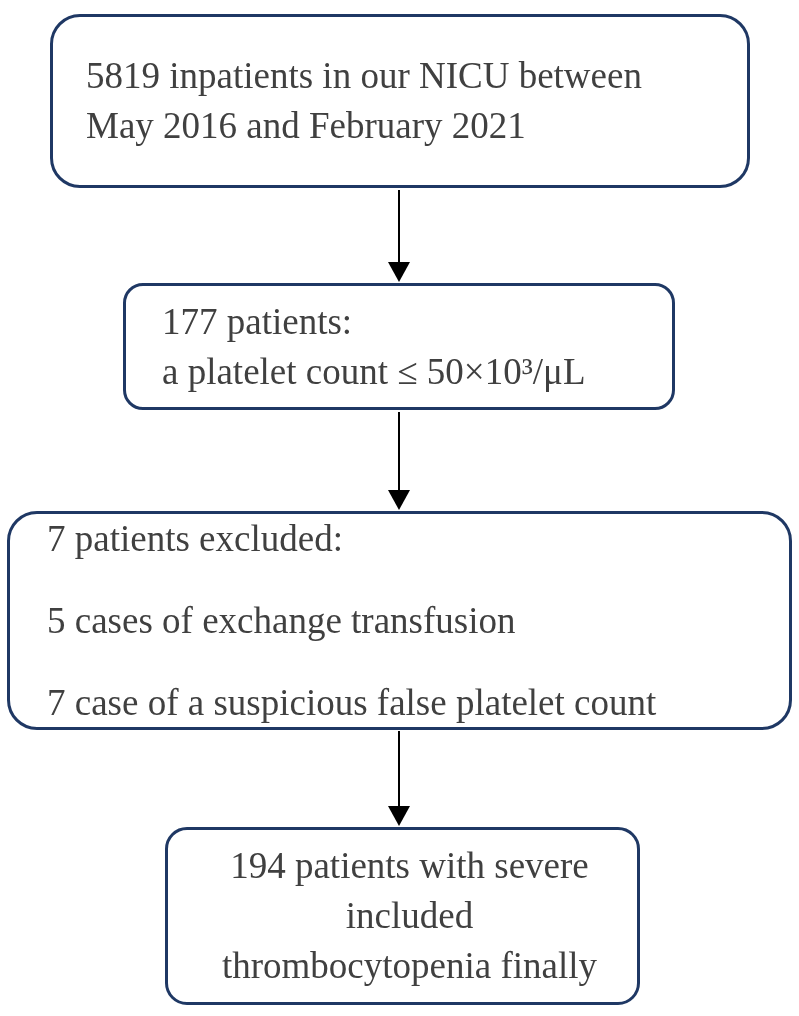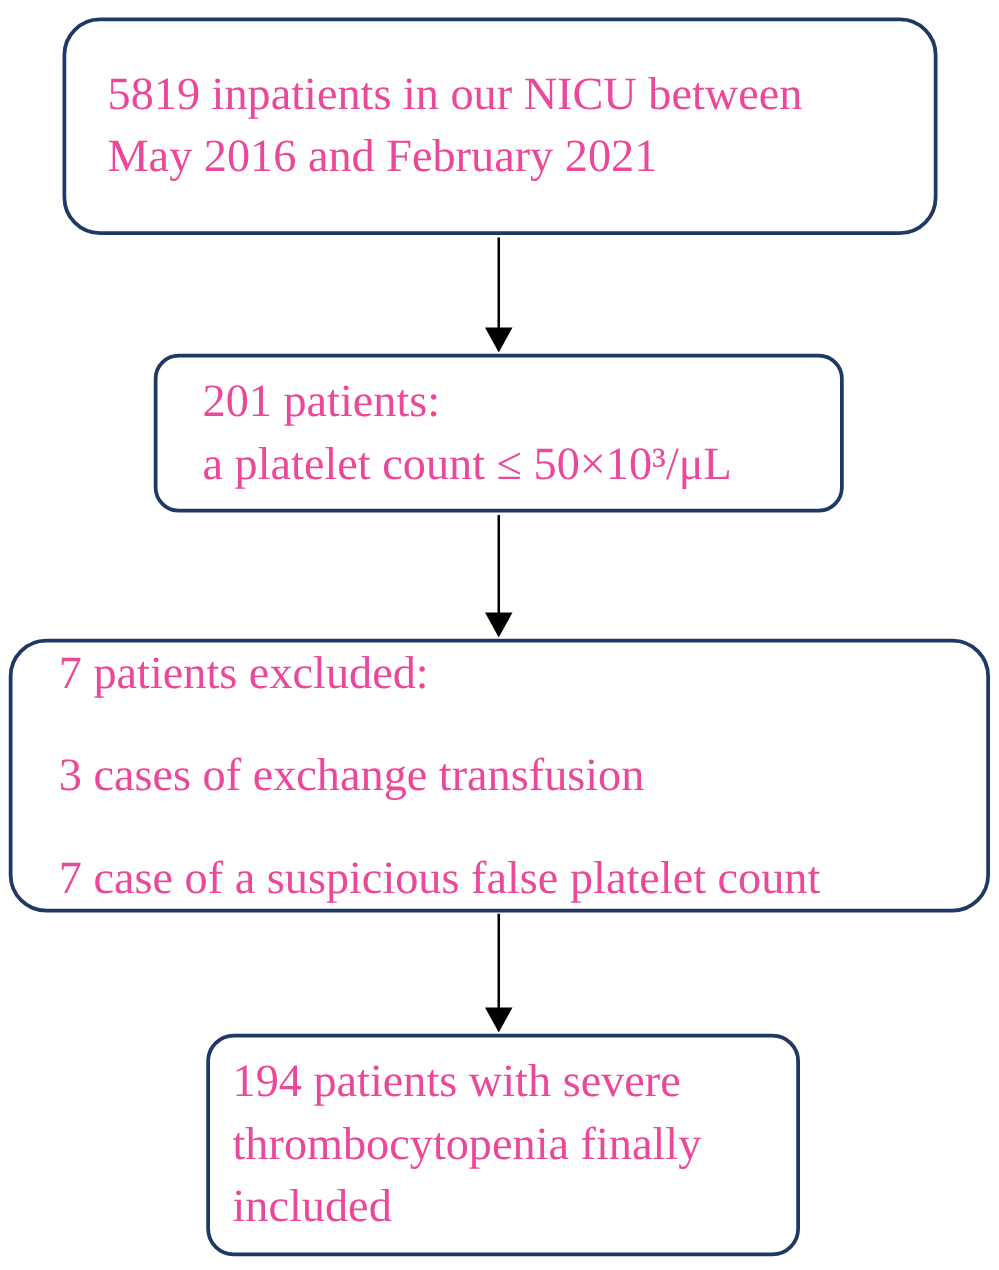--- a/index.html
+++ b/index.html
@@ -6,21 +6,21 @@
     margin: 0;
     padding: 0;
     background: #ffffff;
   }
   .canvas {
     position: relative;
     width: 799px;
     height: 1016px;
     background: #ffffff;
     font-family: "Liberation Serif", "DejaVu Serif", serif;
-    color: #ec4899;
+    color: #404040;
     overflow: hidden;
   }
   .fbox {
     position: absolute;
     box-sizing: border-box;
     border: 3px solid #1f3864;
     border-radius: 26px;
     background: #ffffff;
     display: flex;
     flex-direction: column;
@@ -46,21 +46,21 @@
   #box-excluded {
     left: 7px;   top: 511px;
     width: 785px; height: 219px;
     border-radius: 30px;
     padding-left: 37px; padding-right: 6px; gap: 32px;
   }
   #box-included {
     left: 165px; top: 827px;
     width: 475px; height: 178px;
     border-radius: 22px;
-    padding-left: 18px; padding-right: 4px;
+    padding-left: 18px; padding-right: 4px; text-align: center;
   }
   .arrow {
     position: absolute;
     left: 388px;
     width: 22px;
   }
   #arrow-1 { top: 190px; height: 92px; }
   #arrow-2 { top: 412px; height: 98px; }
   #arrow-3 { top: 731px; height: 95px; }
   .arrow-line {
@@ -91,39 +91,39 @@
     <div class="tline">5819 inpatients in our NICU between</div>
     <div class="tline">May 2016 and February 2021</div>
   </div>
 
   <div class="arrow" id="arrow-1">
     <div class="arrow-line"></div>
     <div class="arrow-head"></div>
   </div>
 
   <div class="fbox" id="box-screened">
-    <div class="tline">201 patients:</div>
+    <div class="tline">177 patients:</div>
     <div class="tline">a platelet count ≤ 50×10³/μL</div>
   </div>
 
   <div class="arrow" id="arrow-2">
     <div class="arrow-line"></div>
     <div class="arrow-head"></div>
   </div>
 
   <div class="fbox" id="box-excluded">
     <div class="tline">7 patients excluded:</div>
-    <div class="tline">3 cases of exchange transfusion</div>
+    <div class="tline">5 cases of exchange transfusion</div>
     <div class="tline">7 case of a suspicious false platelet count</div>
   </div>
 
   <div class="arrow" id="arrow-3">
     <div class="arrow-line"></div>
     <div class="arrow-head"></div>
   </div>
 
   <div class="fbox" id="box-included">
     <div class="tline">194 patients with severe</div>
+    <div class="tline">included</div>
     <div class="tline">thrombocytopenia finally</div>
-    <div class="tline">included</div>
   </div>
 
 </div>
 
 </body></html>

